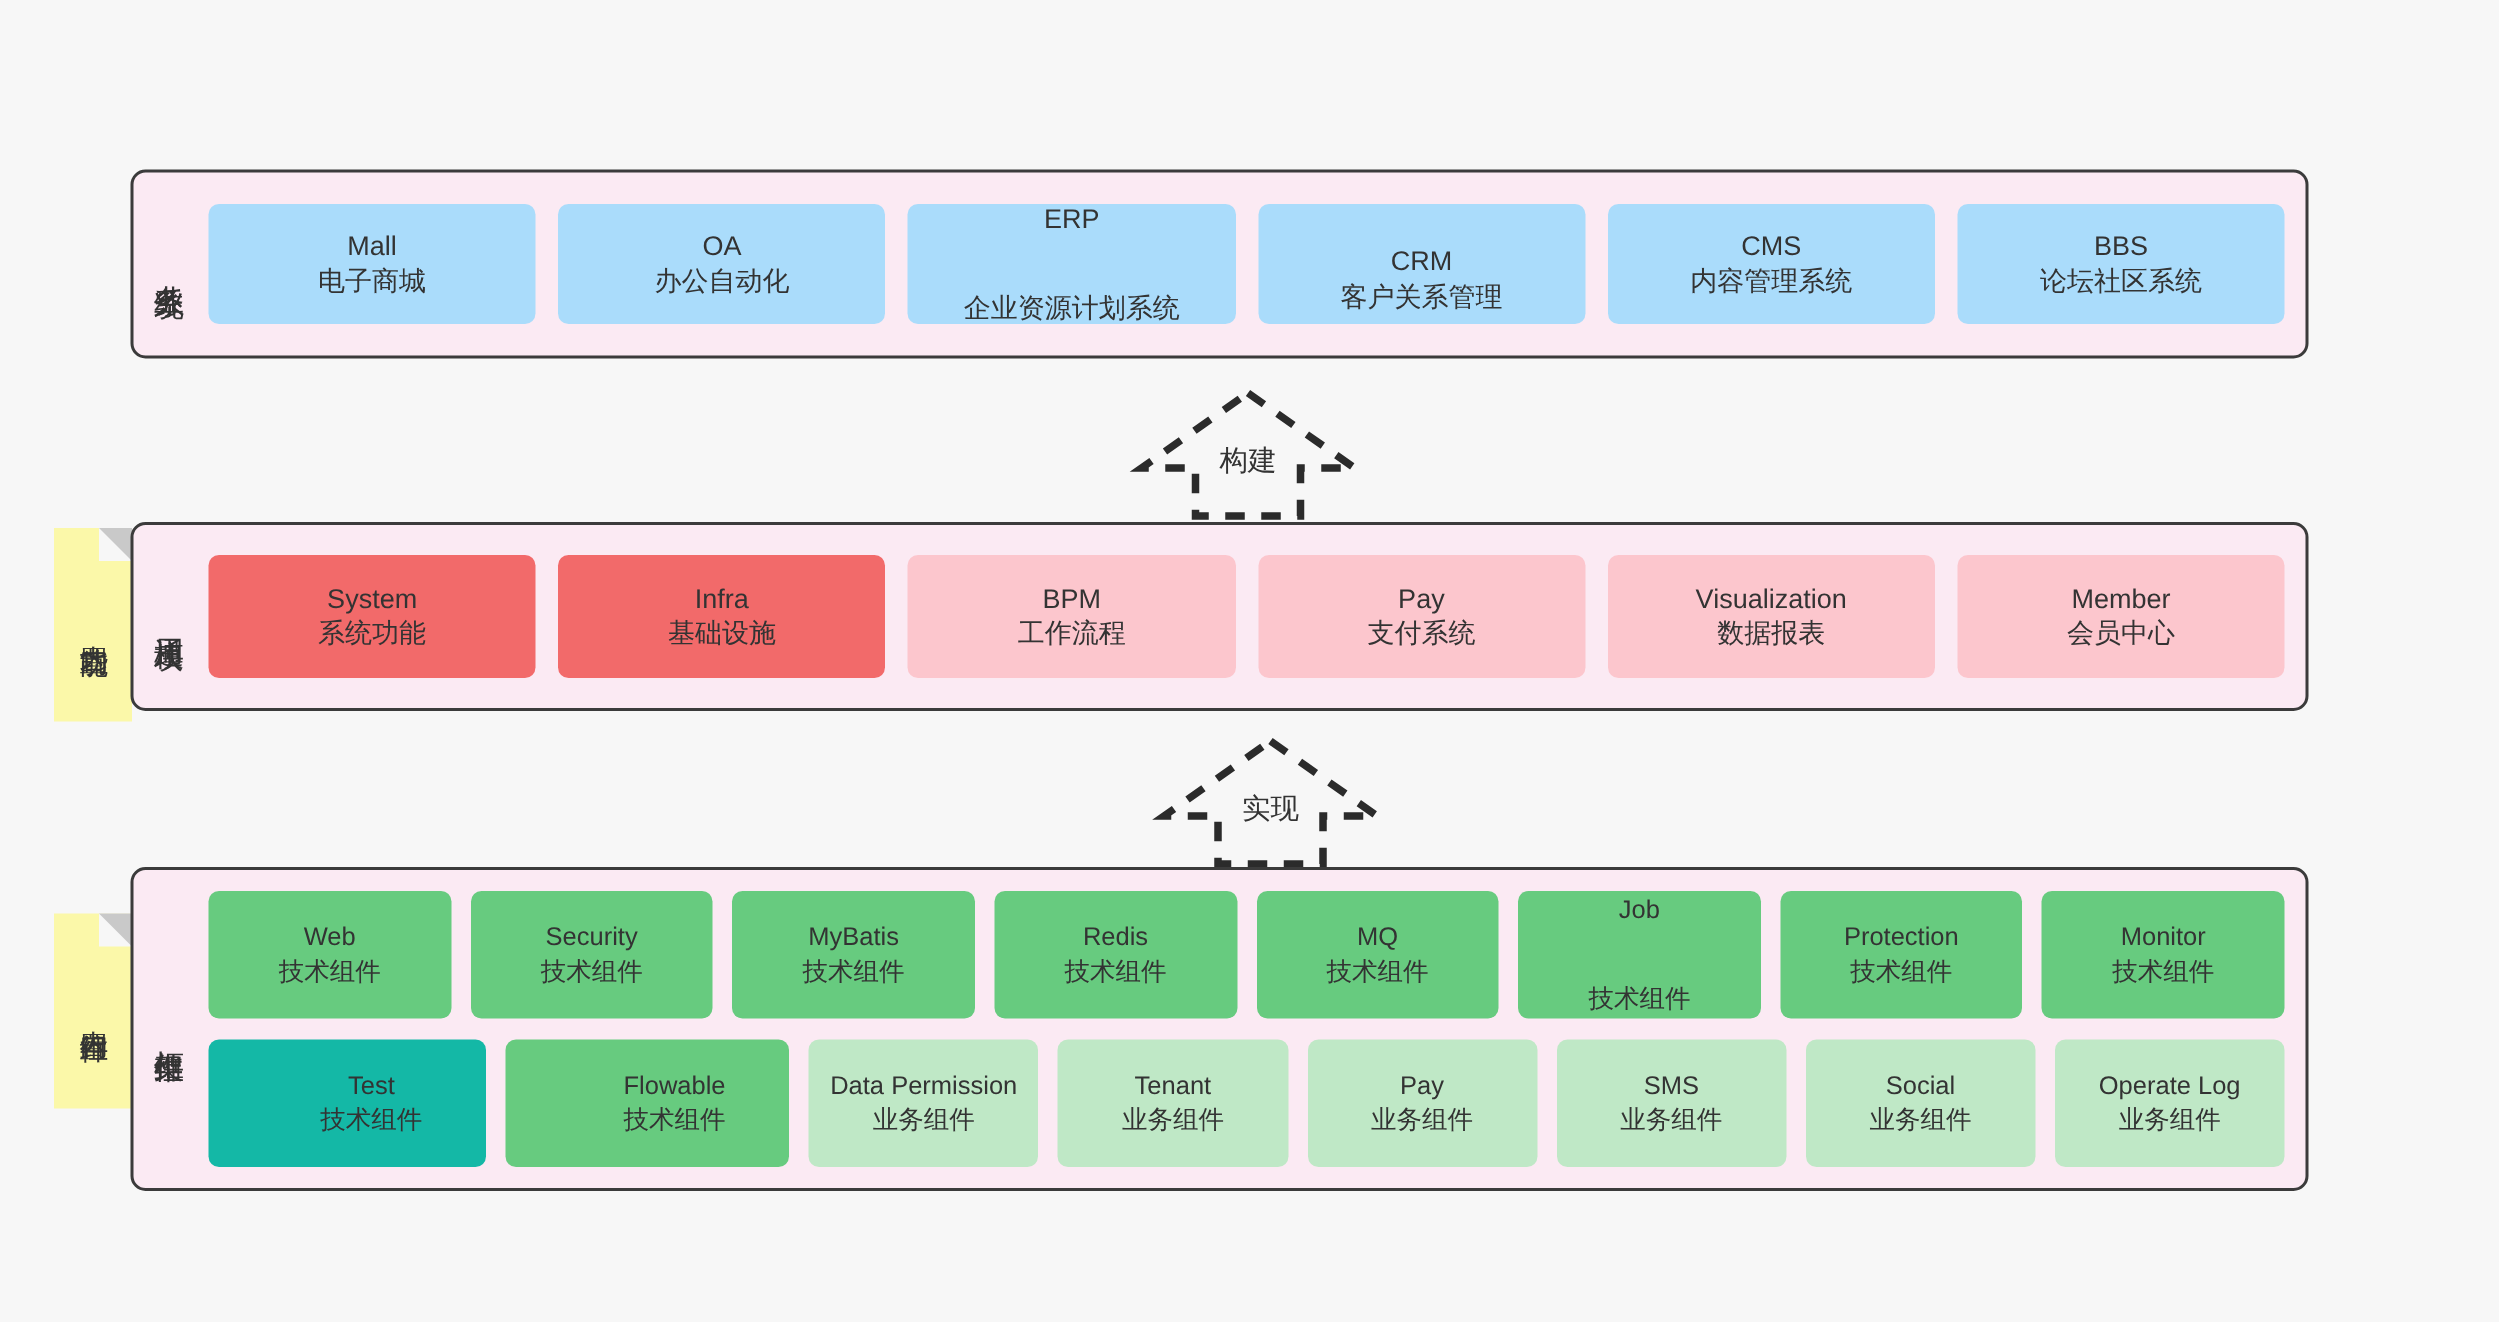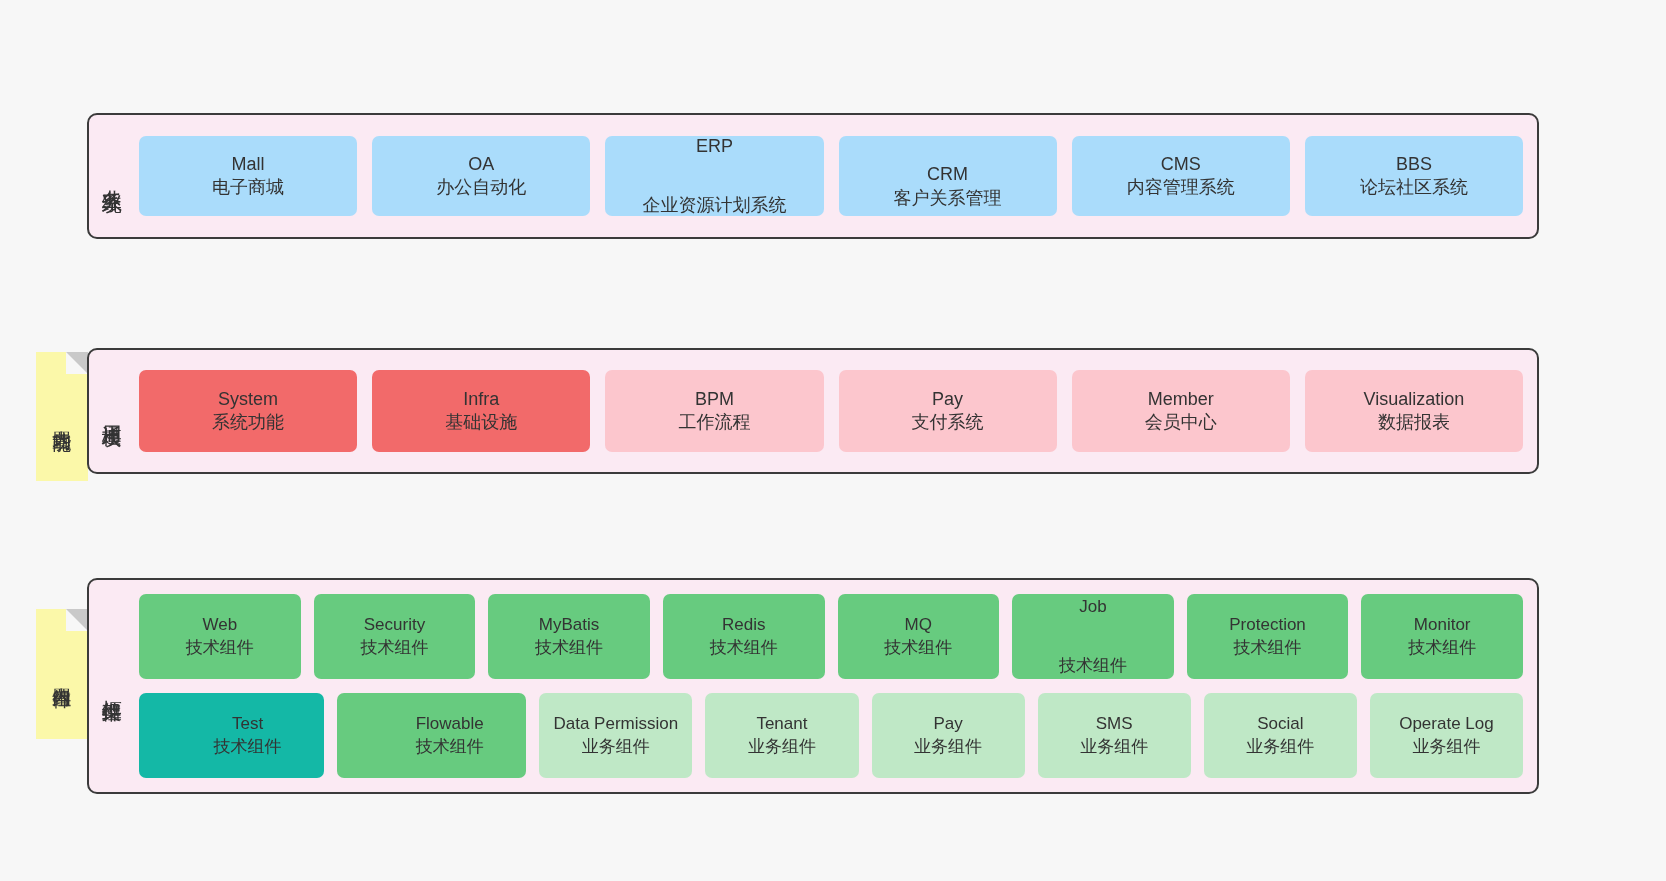--- a/index.html
+++ b/index.html
@@ -180,20 +180,26 @@
             <span class="t-cn">内容管理系统</span>
           </div>
           <div class="cell" style="background: rgb(170, 220, 251);">
             <span class="t-en">BBS</span>
             <span class="t-cn">论坛社区系统</span>
           </div>
         </div>
     </div>
   </div>
 
+  <div class="block-arrow" id="arrow-build">
+    <svg width="150" height="88" viewBox="0 0 150 88" aria-hidden="true">
+      <path d="M 75 4 L 146 54 L 110 54 L 110 86 L 40 86 L 40 54 L 4 54 Z" fill="none" stroke="#2b2b2b" stroke-width="5" stroke-dasharray="13 11" stroke-linecap="butt" stroke-linejoin="miter"></path>
+    </svg>
+    <div class="arrow-label">构建</div>
+  </div>
 
   <div class="note" id="note-modules">
     <span>内置功能</span>
   </div>
   <div class="layer" id="layer-modules">
     <div class="layer-label">通用模块</div>
     <div class="layer-body">
       <div class="cells" id="cells-modules">
           <div class="cell" style="background: rgb(242, 106, 106);">
             <span class="t-en">System</span>
@@ -205,31 +211,37 @@
           </div>
           <div class="cell" style="background: rgb(252, 198, 205);">
             <span class="t-en">BPM</span>
             <span class="t-cn">工作流程</span>
           </div>
           <div class="cell" style="background: rgb(252, 198, 205);">
             <span class="t-en">Pay</span>
             <span class="t-cn">支付系统</span>
           </div>
           <div class="cell" style="background: rgb(252, 198, 205);">
+            <span class="t-en">Visualization</span>
+            <span class="t-cn">数据报表</span>
+          </div>
+          <div class="cell" style="background: rgb(252, 198, 205);">
             <span class="t-en">Member</span>
             <span class="t-cn">会员中心</span>
           </div>
-          <div class="cell" style="background: rgb(252, 198, 205);">
-            <span class="t-en">Visualization</span>
-            <span class="t-cn">数据报表</span>
-          </div>
         </div>
     </div>
   </div>
 
+  <div class="block-arrow" id="arrow-impl">
+    <svg width="150" height="88" viewBox="0 0 150 88" aria-hidden="true">
+      <path d="M 75 4 L 146 54 L 110 54 L 110 86 L 40 86 L 40 54 L 4 54 Z" fill="none" stroke="#2b2b2b" stroke-width="5" stroke-dasharray="13 11" stroke-linecap="butt" stroke-linejoin="miter"></path>
+    </svg>
+    <div class="arrow-label">实现</div>
+  </div>
 
   <div class="note" id="note-framework">
     <span>内置组件</span>
   </div>
   <div class="layer" id="layer-framework">
     <div class="layer-label">框架组件</div>
     <div class="layer-body">
       <div class="cells two-rows" id="cells-framework">
           <div class="cell-row">
             <div class="cell" style="background: rgb(103, 203, 127);">

